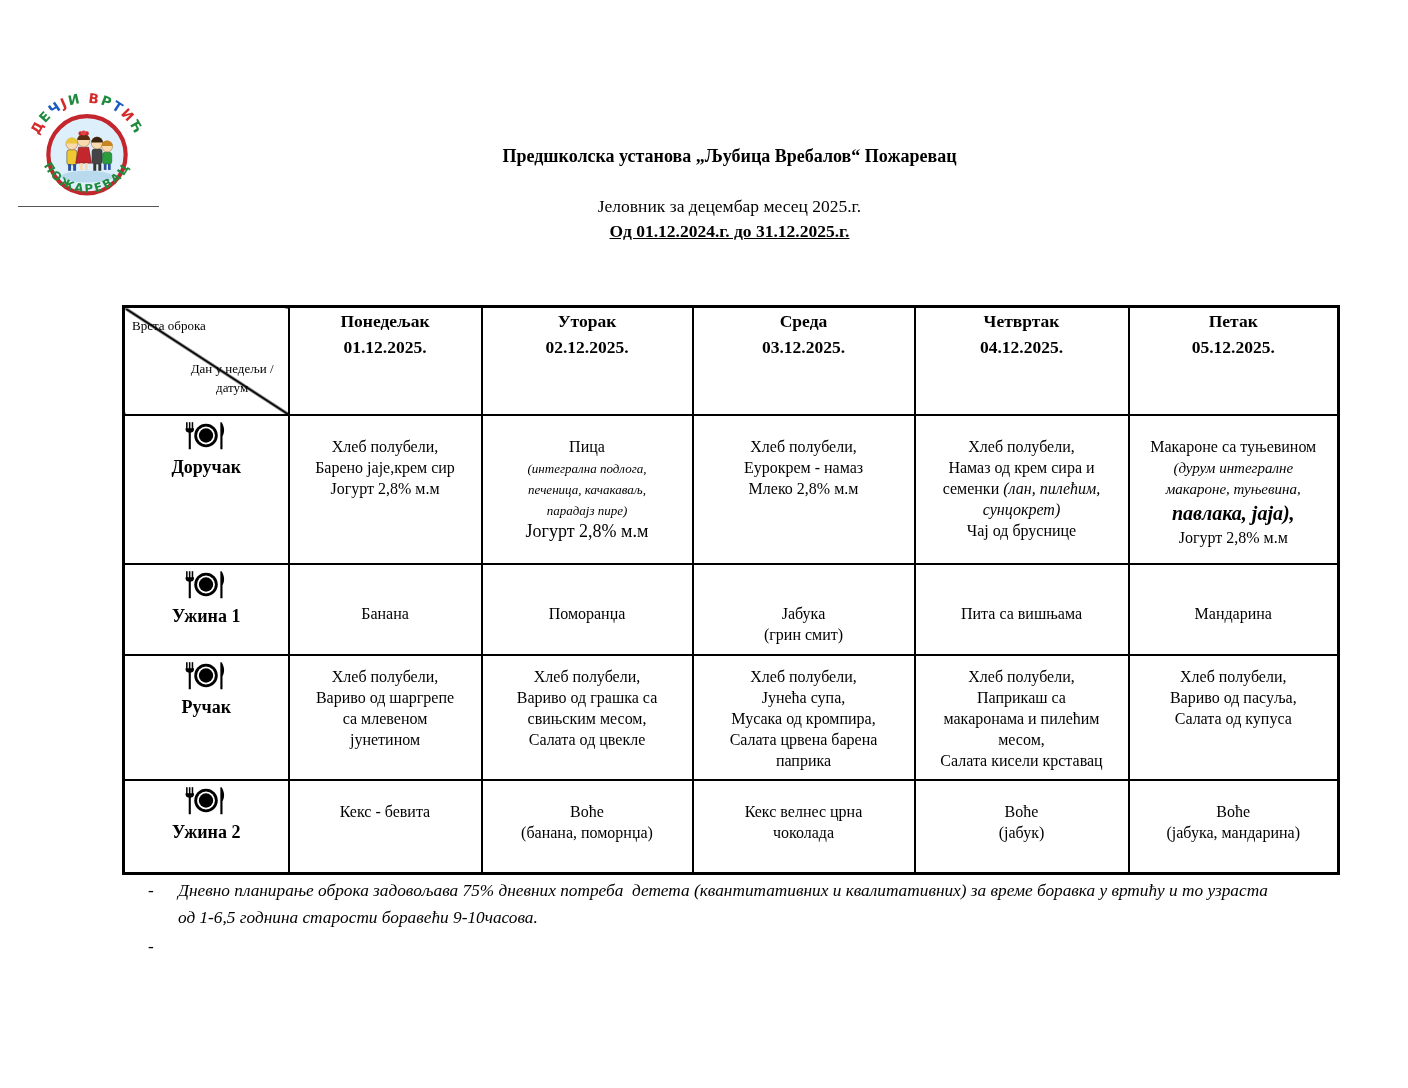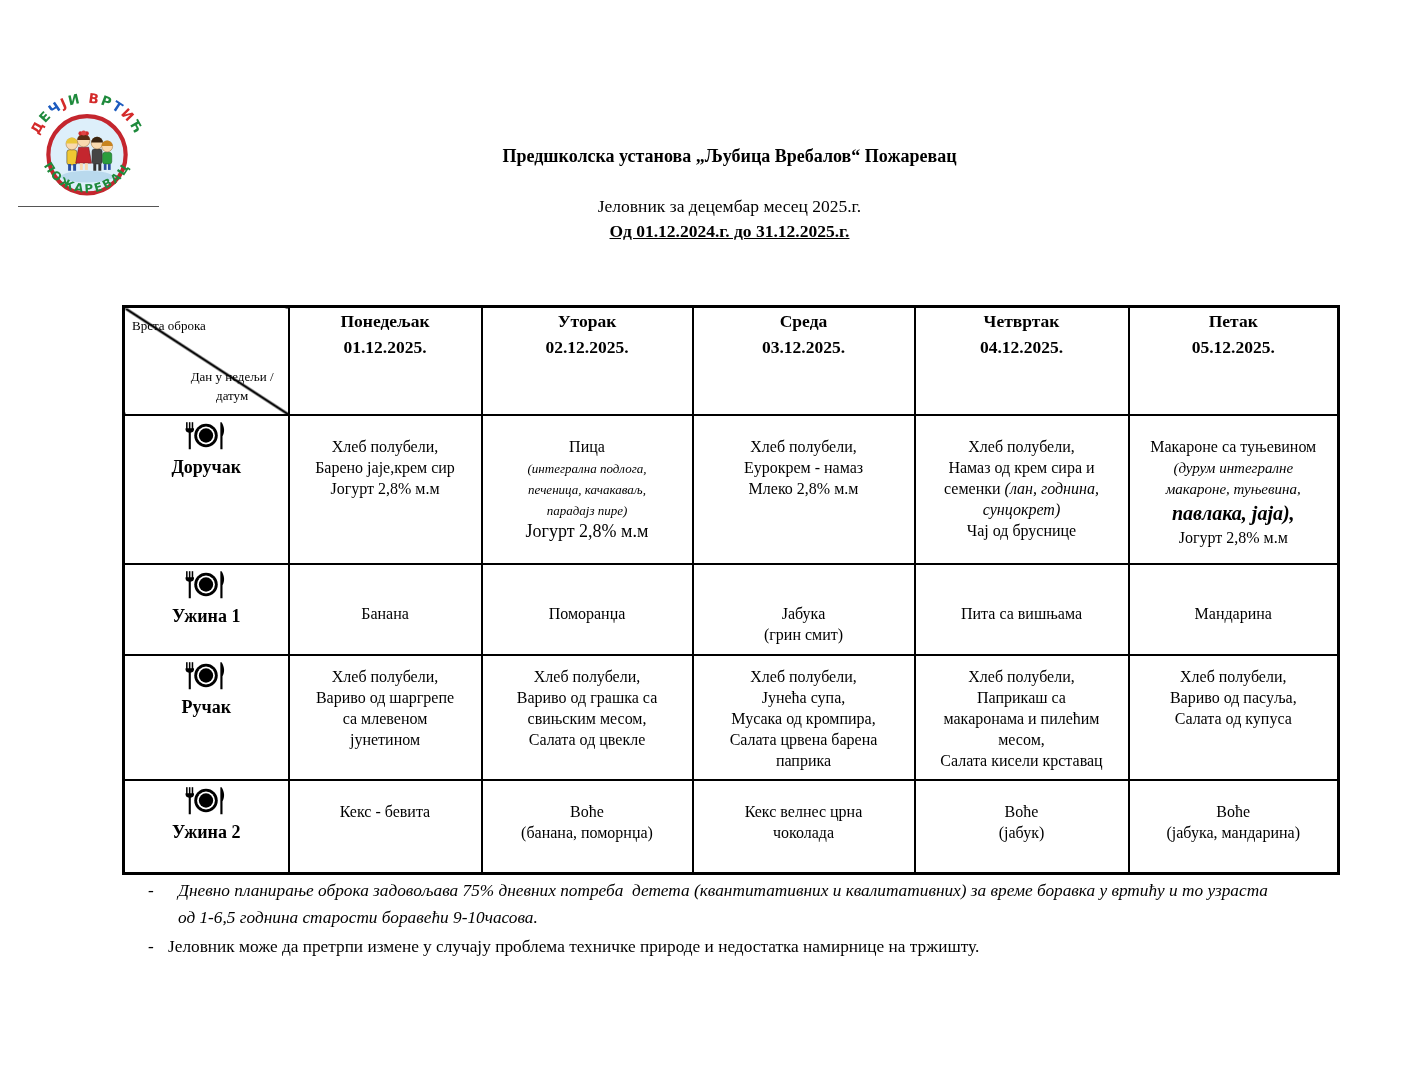--- a/index.html
+++ b/index.html
@@ -29,21 +29,21 @@
   table.menu td { border:2px solid #000; vertical-align:top; }
 
   td.corner {
     position:relative;
     background:linear-gradient(to top right,
       transparent calc(50% - 1.6px), #000 calc(50% - 0.8px),
       #000 calc(50% + 0.8px), transparent calc(50% + 1.6px));
     font-size:13px;
   }
   .corner-top { position:absolute; left:7px; top:10px; }
-  .corner-bottom { position:absolute; right:14px; bottom:8px; text-align:center; white-space:pre-line; line-height:1.45; }
+  .corner-bottom { position:absolute; right:14px; bottom:16px; text-align:center; white-space:pre-line; line-height:1.45; }
 
   td.day-head { text-align:center; vertical-align:middle; font-weight:bold; font-size:17.5px; line-height:1.5; }
 
   td.meal-cell { text-align:center; vertical-align:middle; }
   .meal-icon { width:46px; height:40px; display:block; margin:0 auto; }
   .meal-label { font-weight:bold; font-size:18px; margin-top:1px; }
 
   td.menu-cell { text-align:center; font-size:16px; line-height:1.32; padding:4px 6px; }
   tr.row-breakfast td.menu-cell { padding-top:20px; }
   tr.row-snack1   td.menu-cell { padding-top:38px; }
@@ -191,21 +191,21 @@
             <div><span style="font-size: 18px;">Јогурт 2,8% м.м</span></div>
           </td>
         <td class="menu-cell">
             <div><span>Хлеб полубели,</span></div>
             <div><span>Еурокрем - намаз</span></div>
             <div><span>Млеко 2,8% м.м</span></div>
           </td>
         <td class="menu-cell">
             <div><span>Хлеб полубели,</span></div>
             <div><span>Намаз од крем сира и</span></div>
-            <div><span>семенки </span><span style="font-style: italic;">(лан, годнина,</span></div>
+            <div><span>семенки </span><span style="font-style: italic;">(лан, пилећим,</span></div>
             <div><span style="font-style: italic;">сунцокрет)</span></div>
             <div><span>Чај од бруснице</span></div>
           </td>
         <td class="menu-cell">
             <div><span>Макароне са туњевином</span></div>
             <div><span style="font-style: italic; font-size: 15px;">(дурум интегралне</span></div>
             <div><span style="font-style: italic; font-size: 15px;">макароне, туњевина,</span></div>
             <div><span style="font-style: italic; font-size: 20px; font-weight: bold;">павлака, јаја),</span></div>
             <div><span>Јогурт 2,8% м.м</span></div>
           </td>
@@ -308,17 +308,16 @@
 
   <div class="notes">
     <div class="note italic">
       <span class="note-dash">-</span>
       <span class="note-gap"></span>
       <span class="note-text">Дневно планирање оброка задовољава 75% дневних потреба  детета (квантитативних и квалитативних) за време боравка у вртићу и то узраста од 1-6,5 годнина старости боравећи 9-10часова.</span>
     </div>
     <div class="note">
       <span class="note-dash">-</span>
       <span class="note-gap"></span>
-      <span class="note-text">Јеловник може да претрпи измене у случају проблема техничке природе и недостатка намирнице на тржишту.</span>
     </div>
   </div>
 
 </div>
 
 </body></html>

